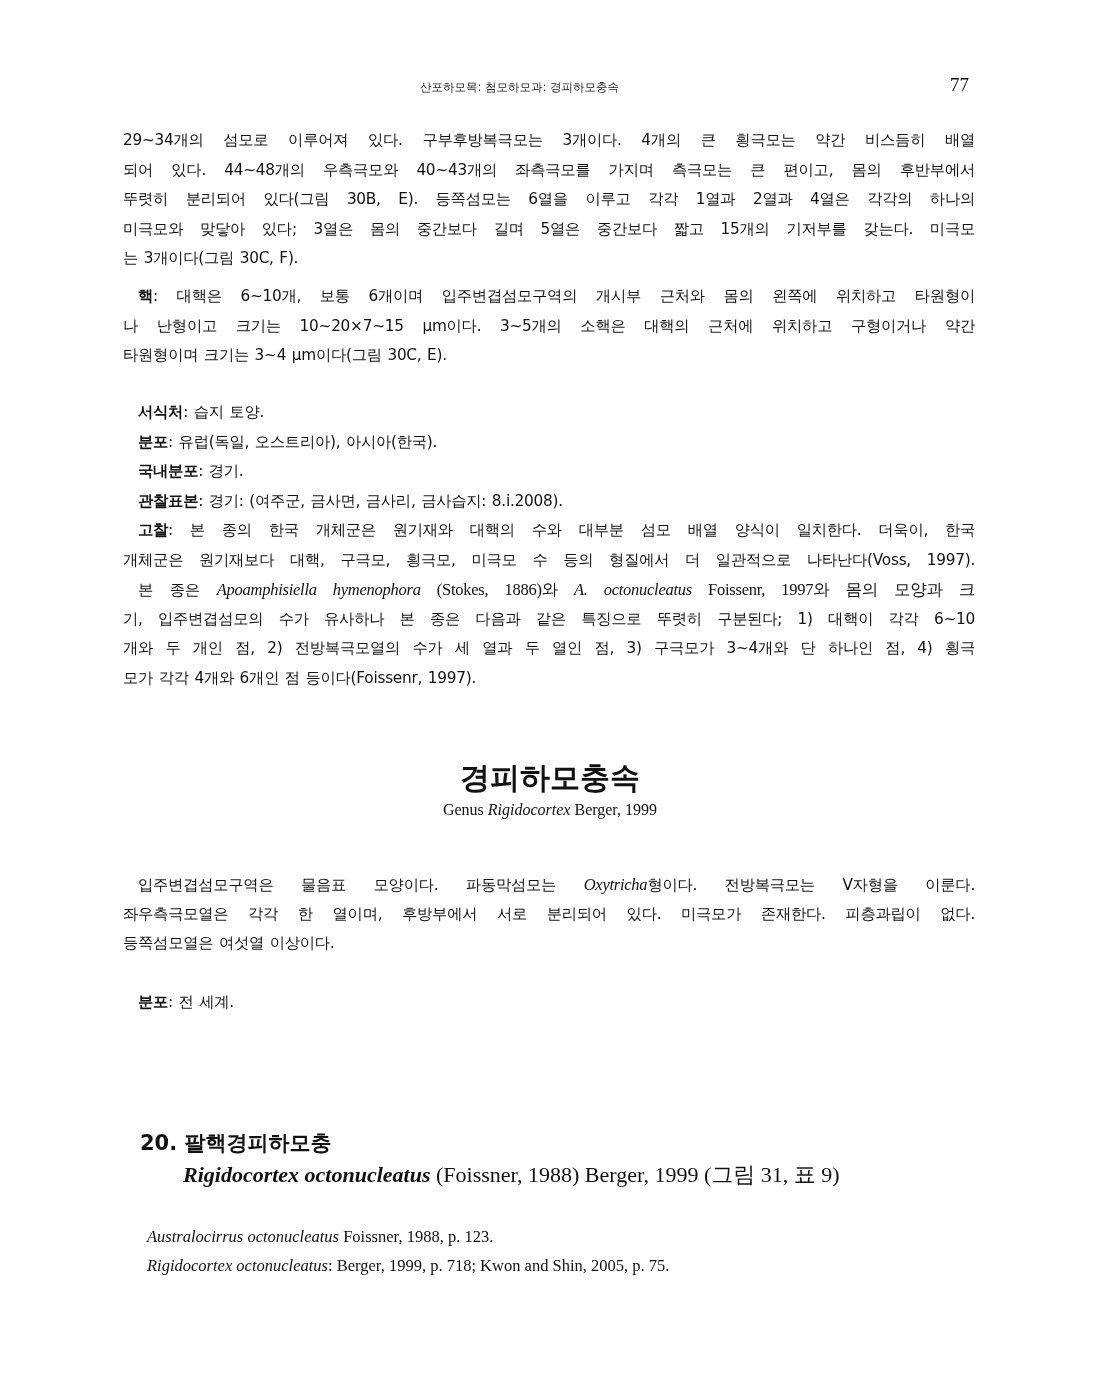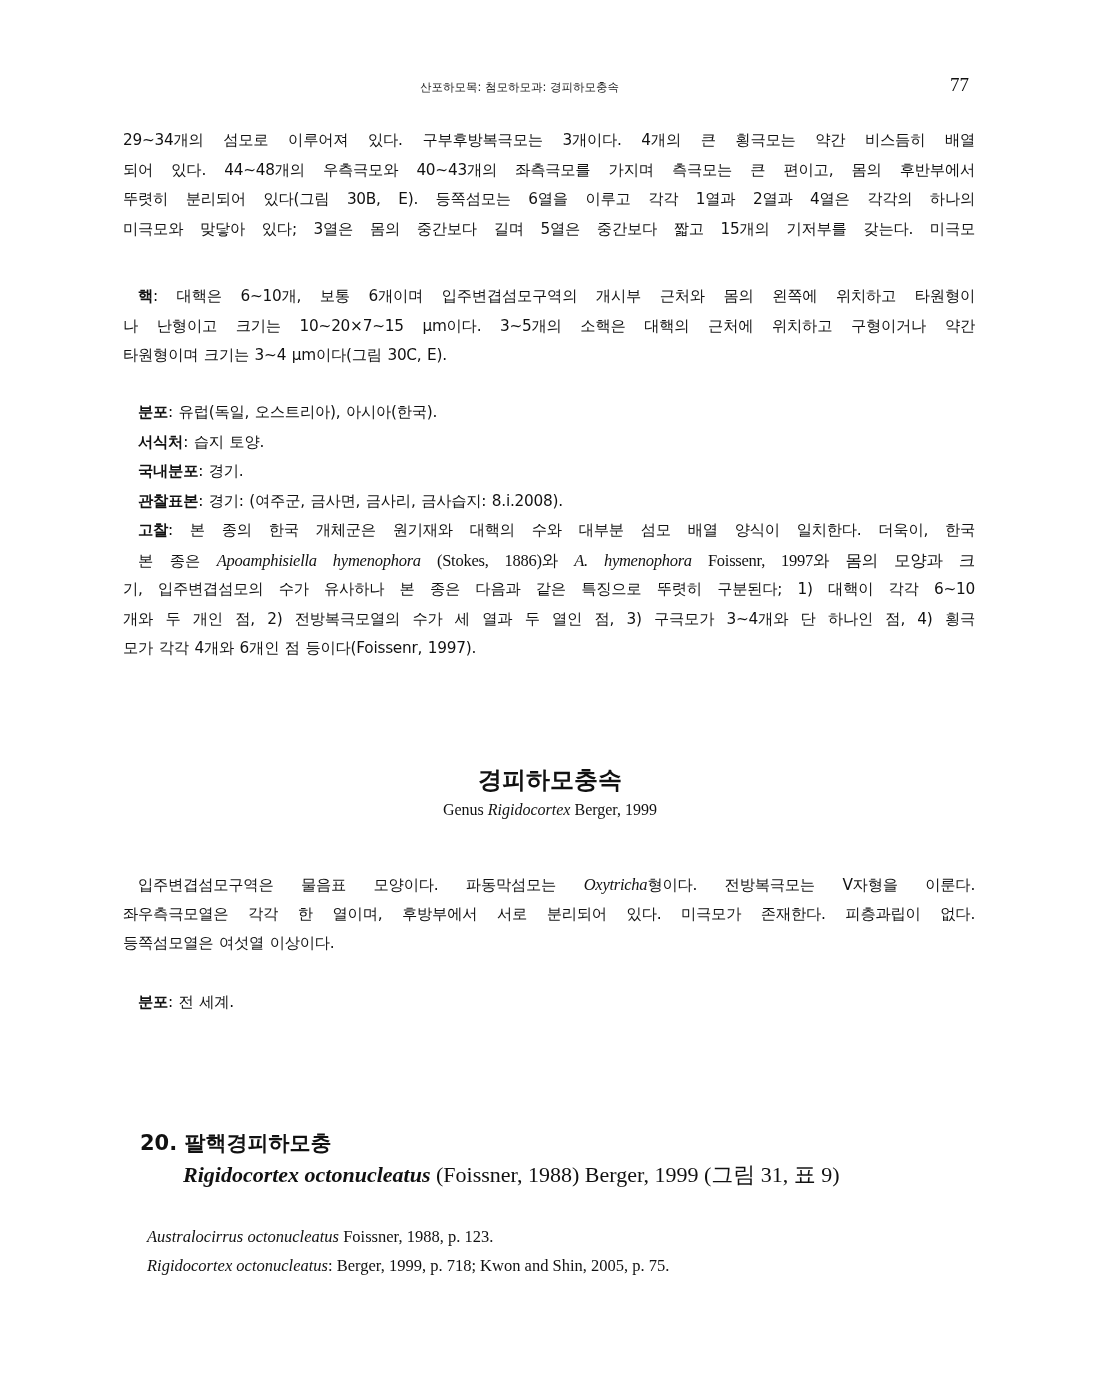--- a/index.html
+++ b/index.html
@@ -14,21 +14,21 @@
   .text { position: absolute; left: 123px; width: 852px; font-size: 15.3px;
           line-height: 29.5px; text-align: justify; text-align-last: left;
           font-family: "DejaVu Sans", sans-serif; letter-spacing: -0.25px; word-spacing: 1px; }
   .line { display: block; white-space: nowrap; height: 29.5px; }
   .justify { text-align: justify; text-align-last: justify; white-space: normal; }
   .indent { padding-left: 15px; }
   .b { font-weight: bold; }
   .i { font-style: italic; font-family: "Liberation Serif", serif; font-size: 16.5px; }
   .lat { font-family: "Liberation Serif", serif; font-size: 16.5px; }
   .genus-head { position: absolute; top: 765px; left: 0; width: 1100px; text-align: center; }
-  .genus-ko { font-size: 24px; font-weight: bold; font-family: Liberation Serif, serif; line-height: 30px; }
+  .genus-ko { font-size: 30px; font-weight: bold; font-family: Liberation Mono, monospace; line-height: 30px; }
   .genus-en { font-size: 16px; font-family: "Liberation Serif", serif; line-height: 30px; }
   .species-head { position: absolute; top: 1128px; left: 140px; width: 840px; }
   .sp-num { font-size: 21px; font-weight: bold; font-family: "DejaVu Sans", sans-serif; line-height: 30px; }
   .sp-name { font-size: 22px; font-family: "Liberation Serif", serif; line-height: 34px; padding-left: 43px; }
   .sp-name .bi { font-weight: bold; font-style: italic; }
   .synonyms { position: absolute; top: 1222px; left: 123px; font-size: 16.5px;
               font-family: "Liberation Serif", serif; line-height: 29px; margin-left: 24px; }
 </style>
 </head>
 <body>
@@ -38,38 +38,40 @@
   <div class="running-head">
     <span class="running-title">산포하모목: 첨모하모과: 경피하모충속</span>
     <span class="page-num">77</span>
   </div>
 
   <div class="text" style="top:126px;">
     <span class="line justify">29~34개의 섬모로 이루어져 있다. 구부후방복극모는 3개이다. 4개의 큰 횡극모는 약간 비스듬히 배열</span>
     <span class="line justify">되어 있다. 44~48개의 우측극모와 40~43개의 좌측극모를 가지며 측극모는 큰 편이고, 몸의 후반부에서</span>
     <span class="line justify">뚜렷히 분리되어 있다(그림 30B, E). 등쪽섬모는 6열을 이루고 각각 1열과 2열과 4열은 각각의 하나의</span>
     <span class="line justify">미극모와 맞닿아 있다; 3열은 몸의 중간보다 길며 5열은 중간보다 짧고 15개의 기저부를 갖는다. 미극모</span>
+    <span class="line">는 3개이다(그림 30C, F).</span>
   </div>
 
   <div class="text" style="top:282px;">
     <span class="line justify indent"><span class="b">핵</span><span>: 대핵은 6~10개, 보통 6개이며 입주변겹섬모구역의 개시부 근처와 몸의 왼쪽에 위치하고 타원형이</span></span>
     <span class="line justify">나 난형이고 크기는 10~20×7~15 μm이다. 3~5개의 소핵은 대핵의 근처에 위치하고 구형이거나 약간</span>
     <span class="line">타원형이며 크기는 3~4 μm이다(그림 30C, E).</span>
   </div>
 
   <div class="text" style="top:398px;">
+    <span class="line indent"><span class="b">서식처</span><span>: 습지 토양.</span></span>
     <span class="line indent"><span class="b">분포</span><span>: 유럽(독일, 오스트리아), 아시아(한국).</span></span>
-    <span class="line indent"><span class="b">서식처</span><span>: 습지 토양.</span></span>
     <span class="line indent"><span class="b">국내분포</span><span>: 경기.</span></span>
     <span class="line indent"><span class="b">관찰표본</span><span>: 경기: (여주군, 금사면, 금사리, 금사습지: 8.i.2008).</span></span>
   </div>
 
   <div class="text" style="top:516px;">
     <span class="line justify indent"><span class="b">고찰</span><span>: 본 종의 한국 개체군은 원기재와 대핵의 수와 대부분 섬모 배열 양식이 일치한다. 더욱이, 한국</span></span>
-    <span class="line justify indent"><span>본 종은 </span><span class="i">Apoamphisiella hymenophora</span><span class="lat"> (Stokes, 1886)와 </span><span class="i">A. hymenophora</span><span class="lat"> Foissenr, 1997와 몸의 모양과 크</span></span>
+    <span class="line justify">개체군은 원기재보다 대핵, 구극모, 횡극모, 미극모 수 등의 형질에서 더 일관적으로 나타난다(Voss, 1997).</span>
+    <span class="line justify indent"><span>본 종은 </span><span class="i">Apoamphisiella hymenophora</span><span class="lat"> (Stokes, 1886)와 </span><span class="i">A. octonucleatus</span><span class="lat"> Foissenr, 1997와 몸의 모양과 크</span></span>
     <span class="line justify">기, 입주변겹섬모의 수가 유사하나 본 종은 다음과 같은 특징으로 뚜렷히 구분된다; 1) 대핵이 각각 6~10</span>
     <span class="line justify">개와 두 개인 점, 2) 전방복극모열의 수가 세 열과 두 열인 점, 3) 구극모가 3~4개와 단 하나인 점, 4) 횡극</span>
     <span class="line">모가 각각 4개와 6개인 점 등이다(Foissenr, 1997).</span>
   </div>
 
   <div class="genus-head">
     <div class="genus-ko">경피하모충속</div>
     <div class="genus-en"><span>Genus </span><i>Rigidocortex</i><span> Berger, 1999</span></div>
   </div>
 

